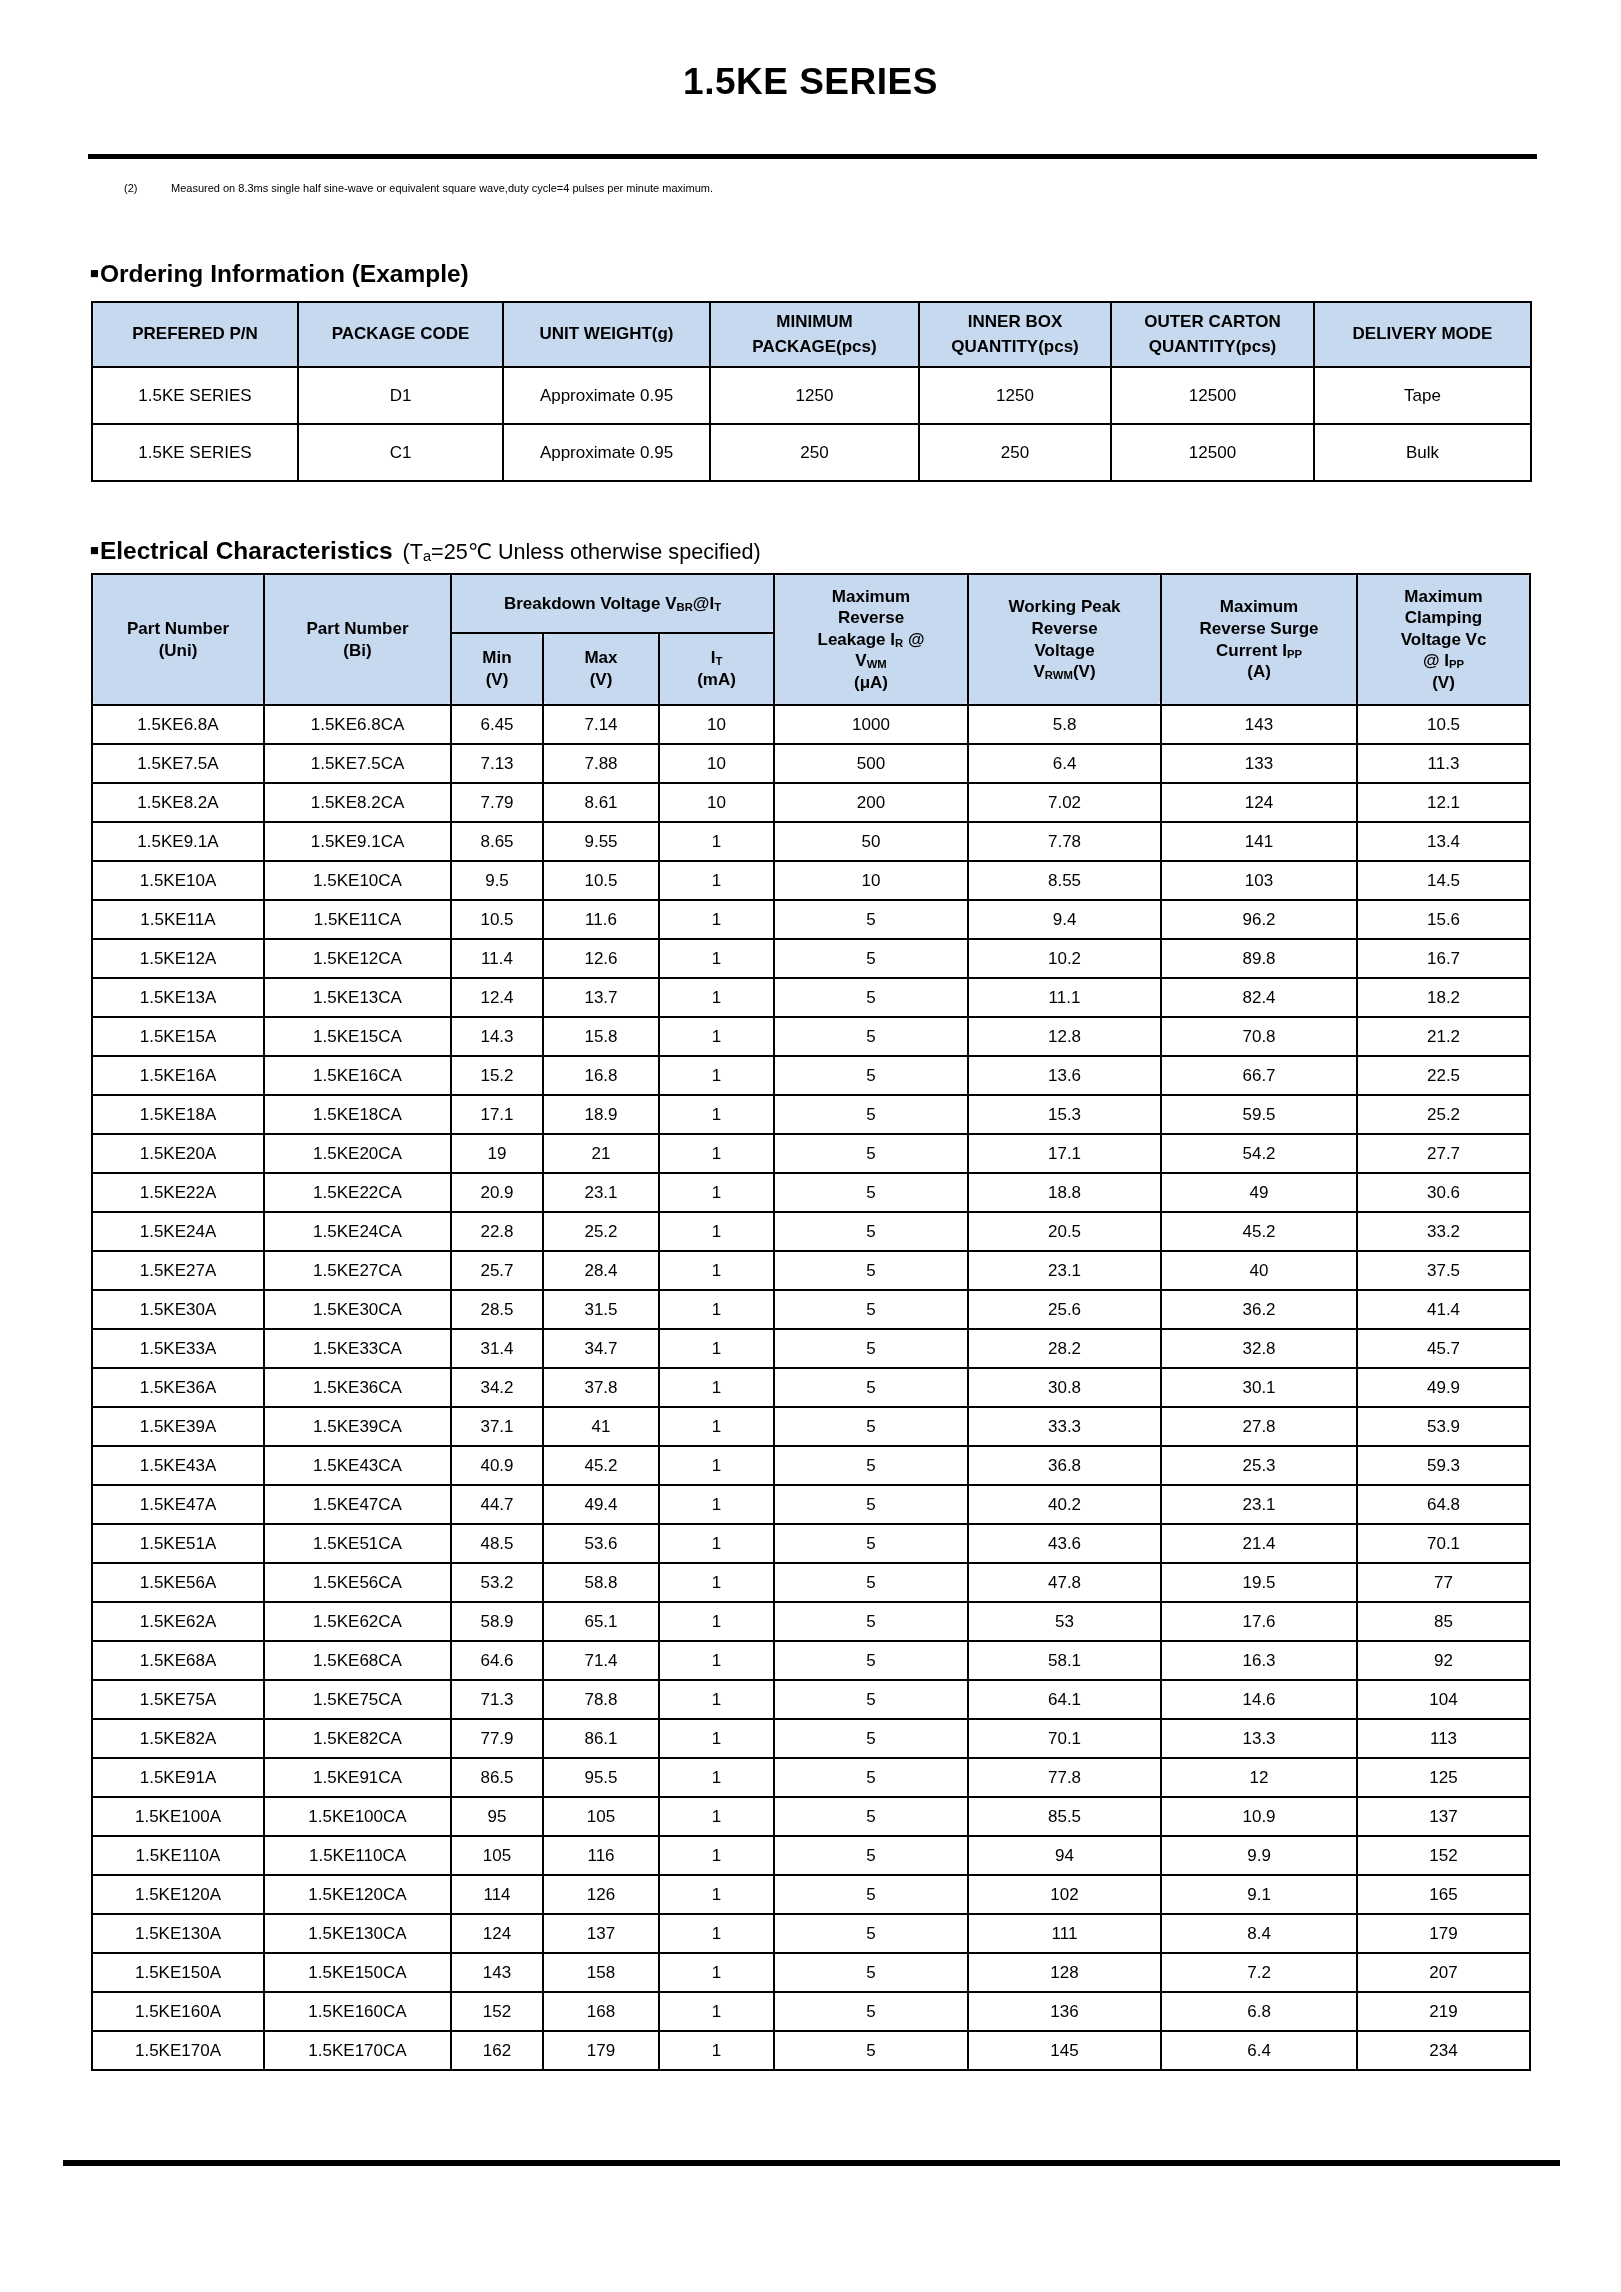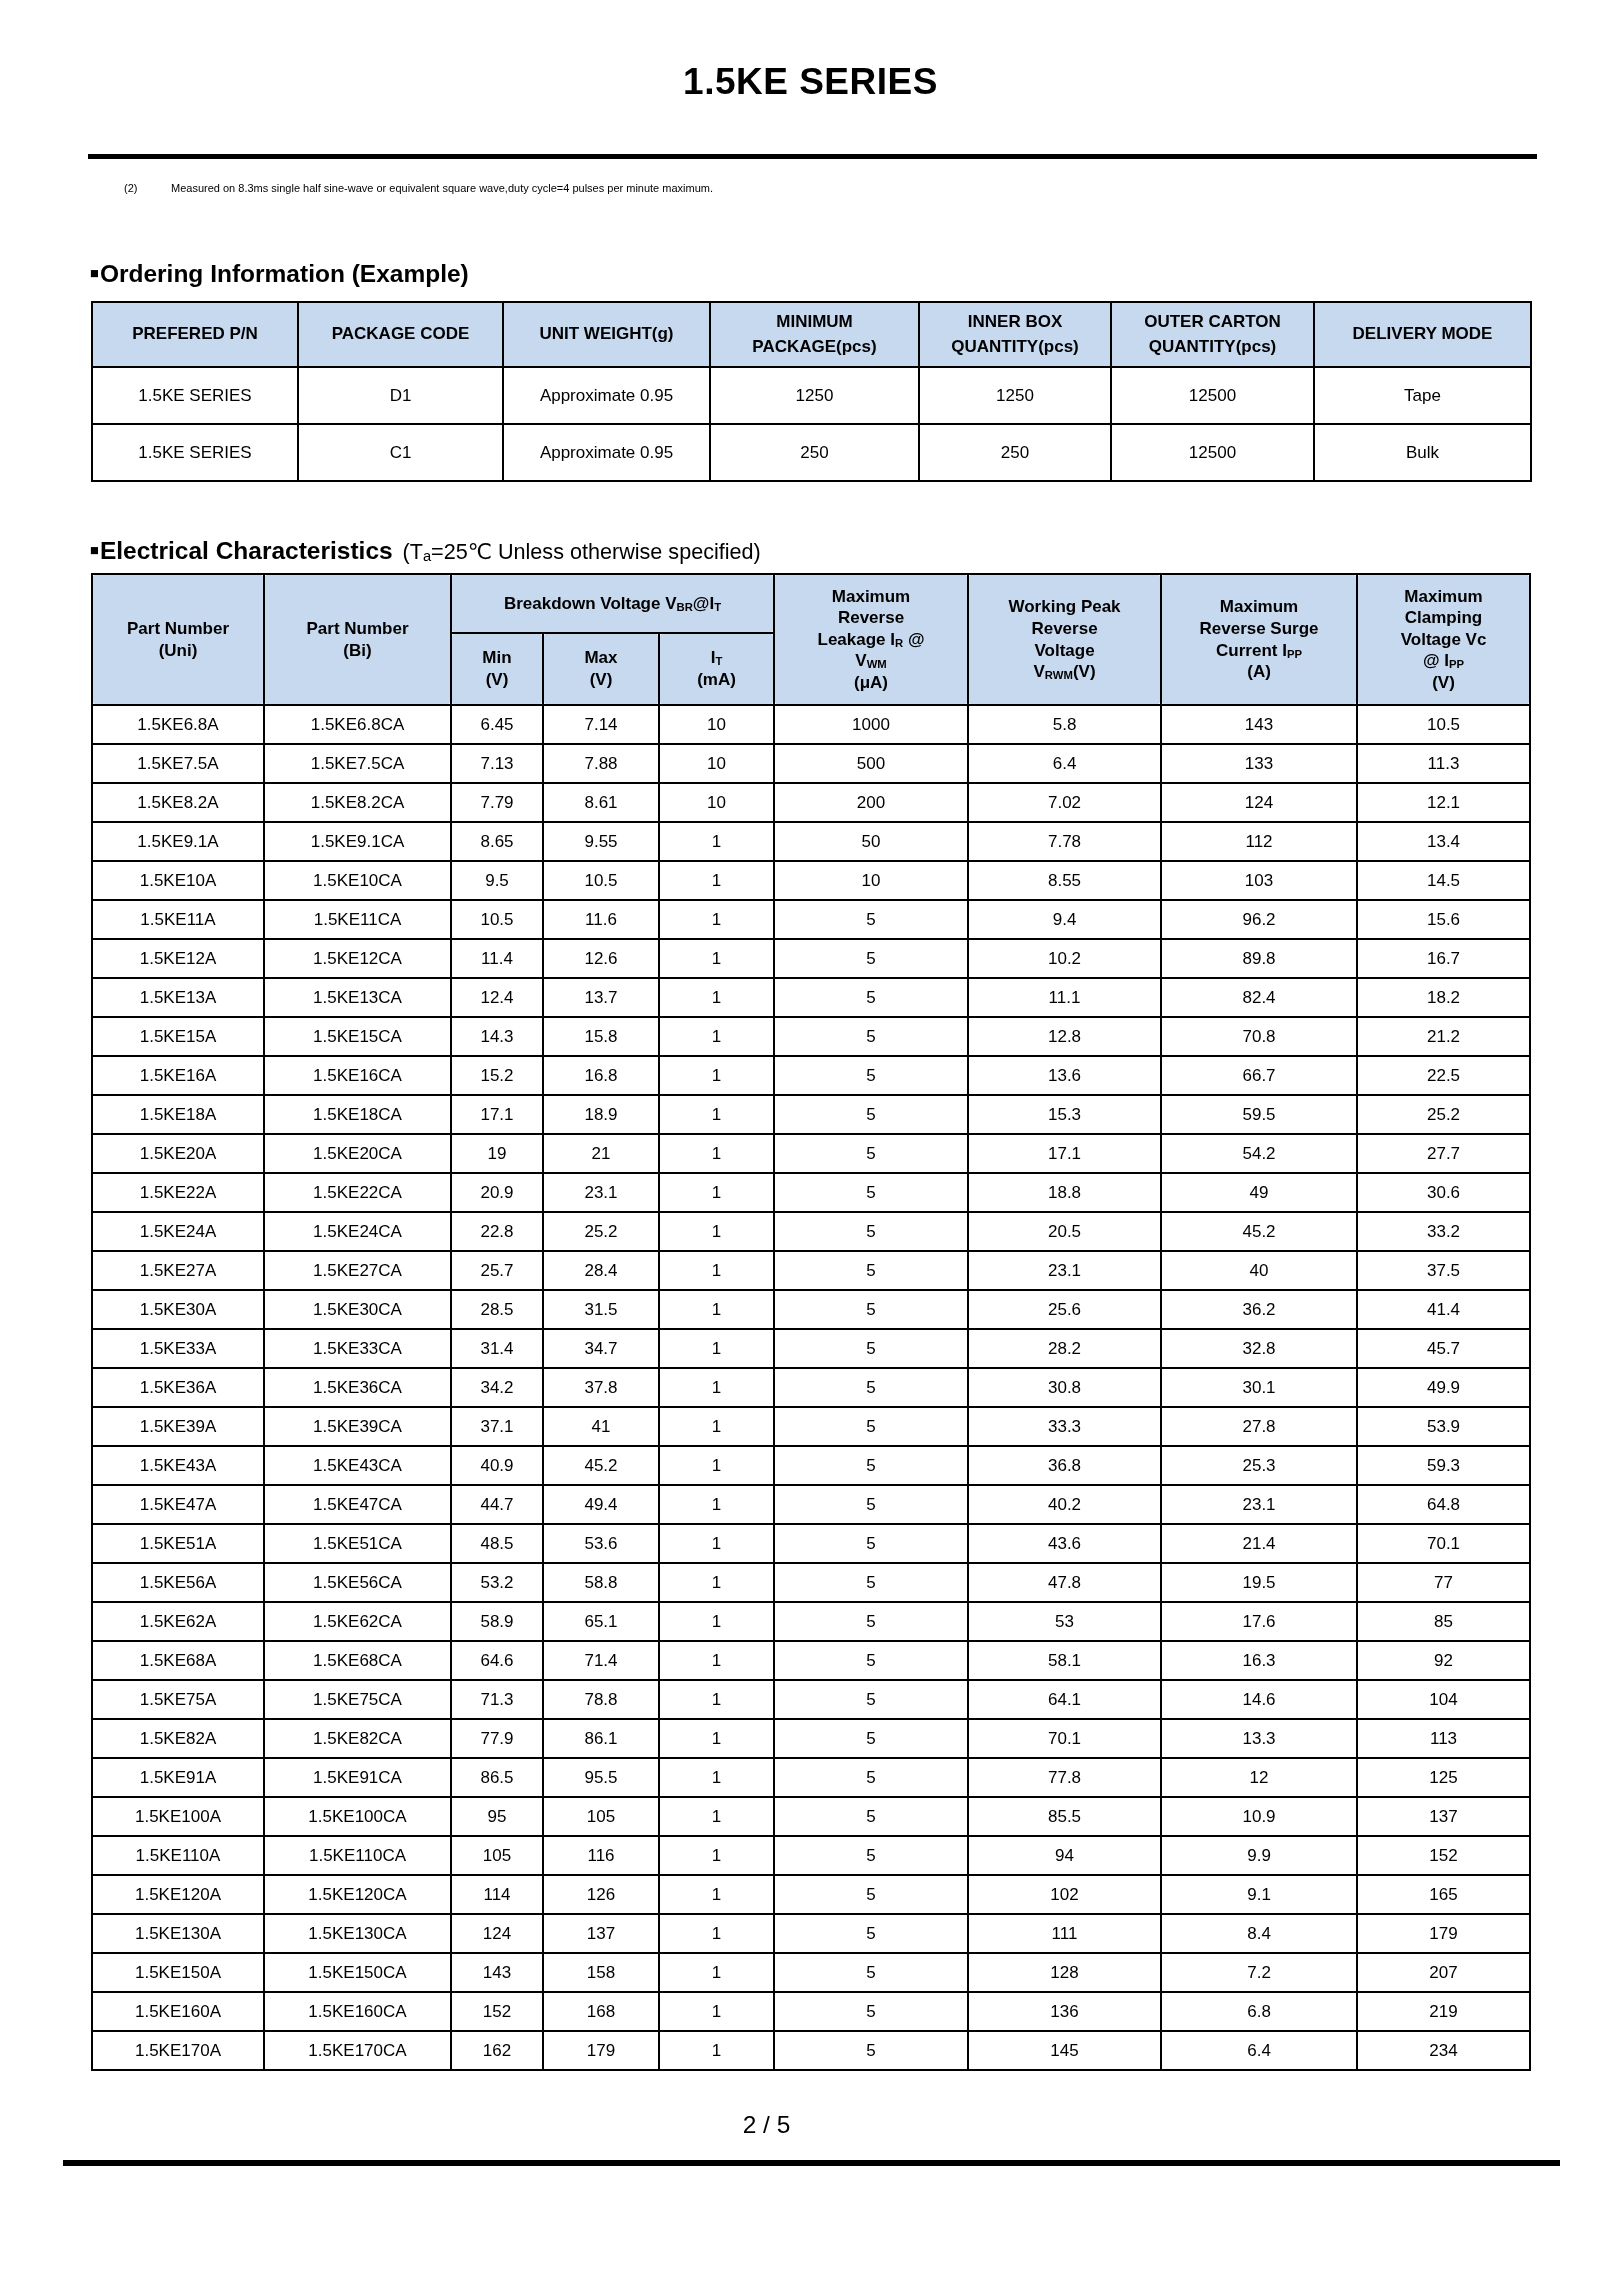--- a/index.html
+++ b/index.html
@@ -173,21 +173,21 @@
           <td>12.1</td>
         </tr>
         <tr>
           <td>1.5KE9.1A</td>
           <td>1.5KE9.1CA</td>
           <td>8.65</td>
           <td>9.55</td>
           <td>1</td>
           <td>50</td>
           <td>7.78</td>
-          <td>112</td>
+          <td>141</td>
           <td>13.4</td>
         </tr>
         <tr>
           <td>1.5KE10A</td>
           <td>1.5KE10CA</td>
           <td>9.5</td>
           <td>10.5</td>
           <td>1</td>
           <td>10</td>
           <td>8.55</td>
@@ -520,17 +520,16 @@
           <td>179</td>
           <td>1</td>
           <td>5</td>
           <td>145</td>
           <td>6.4</td>
           <td>234</td>
         </tr>
       </tbody>
   </table>
 
-  <div class="page-num">2 / 5</div>
   <div class="rule-bottom"></div>
 
 </div>
 
 
 </body></html>

